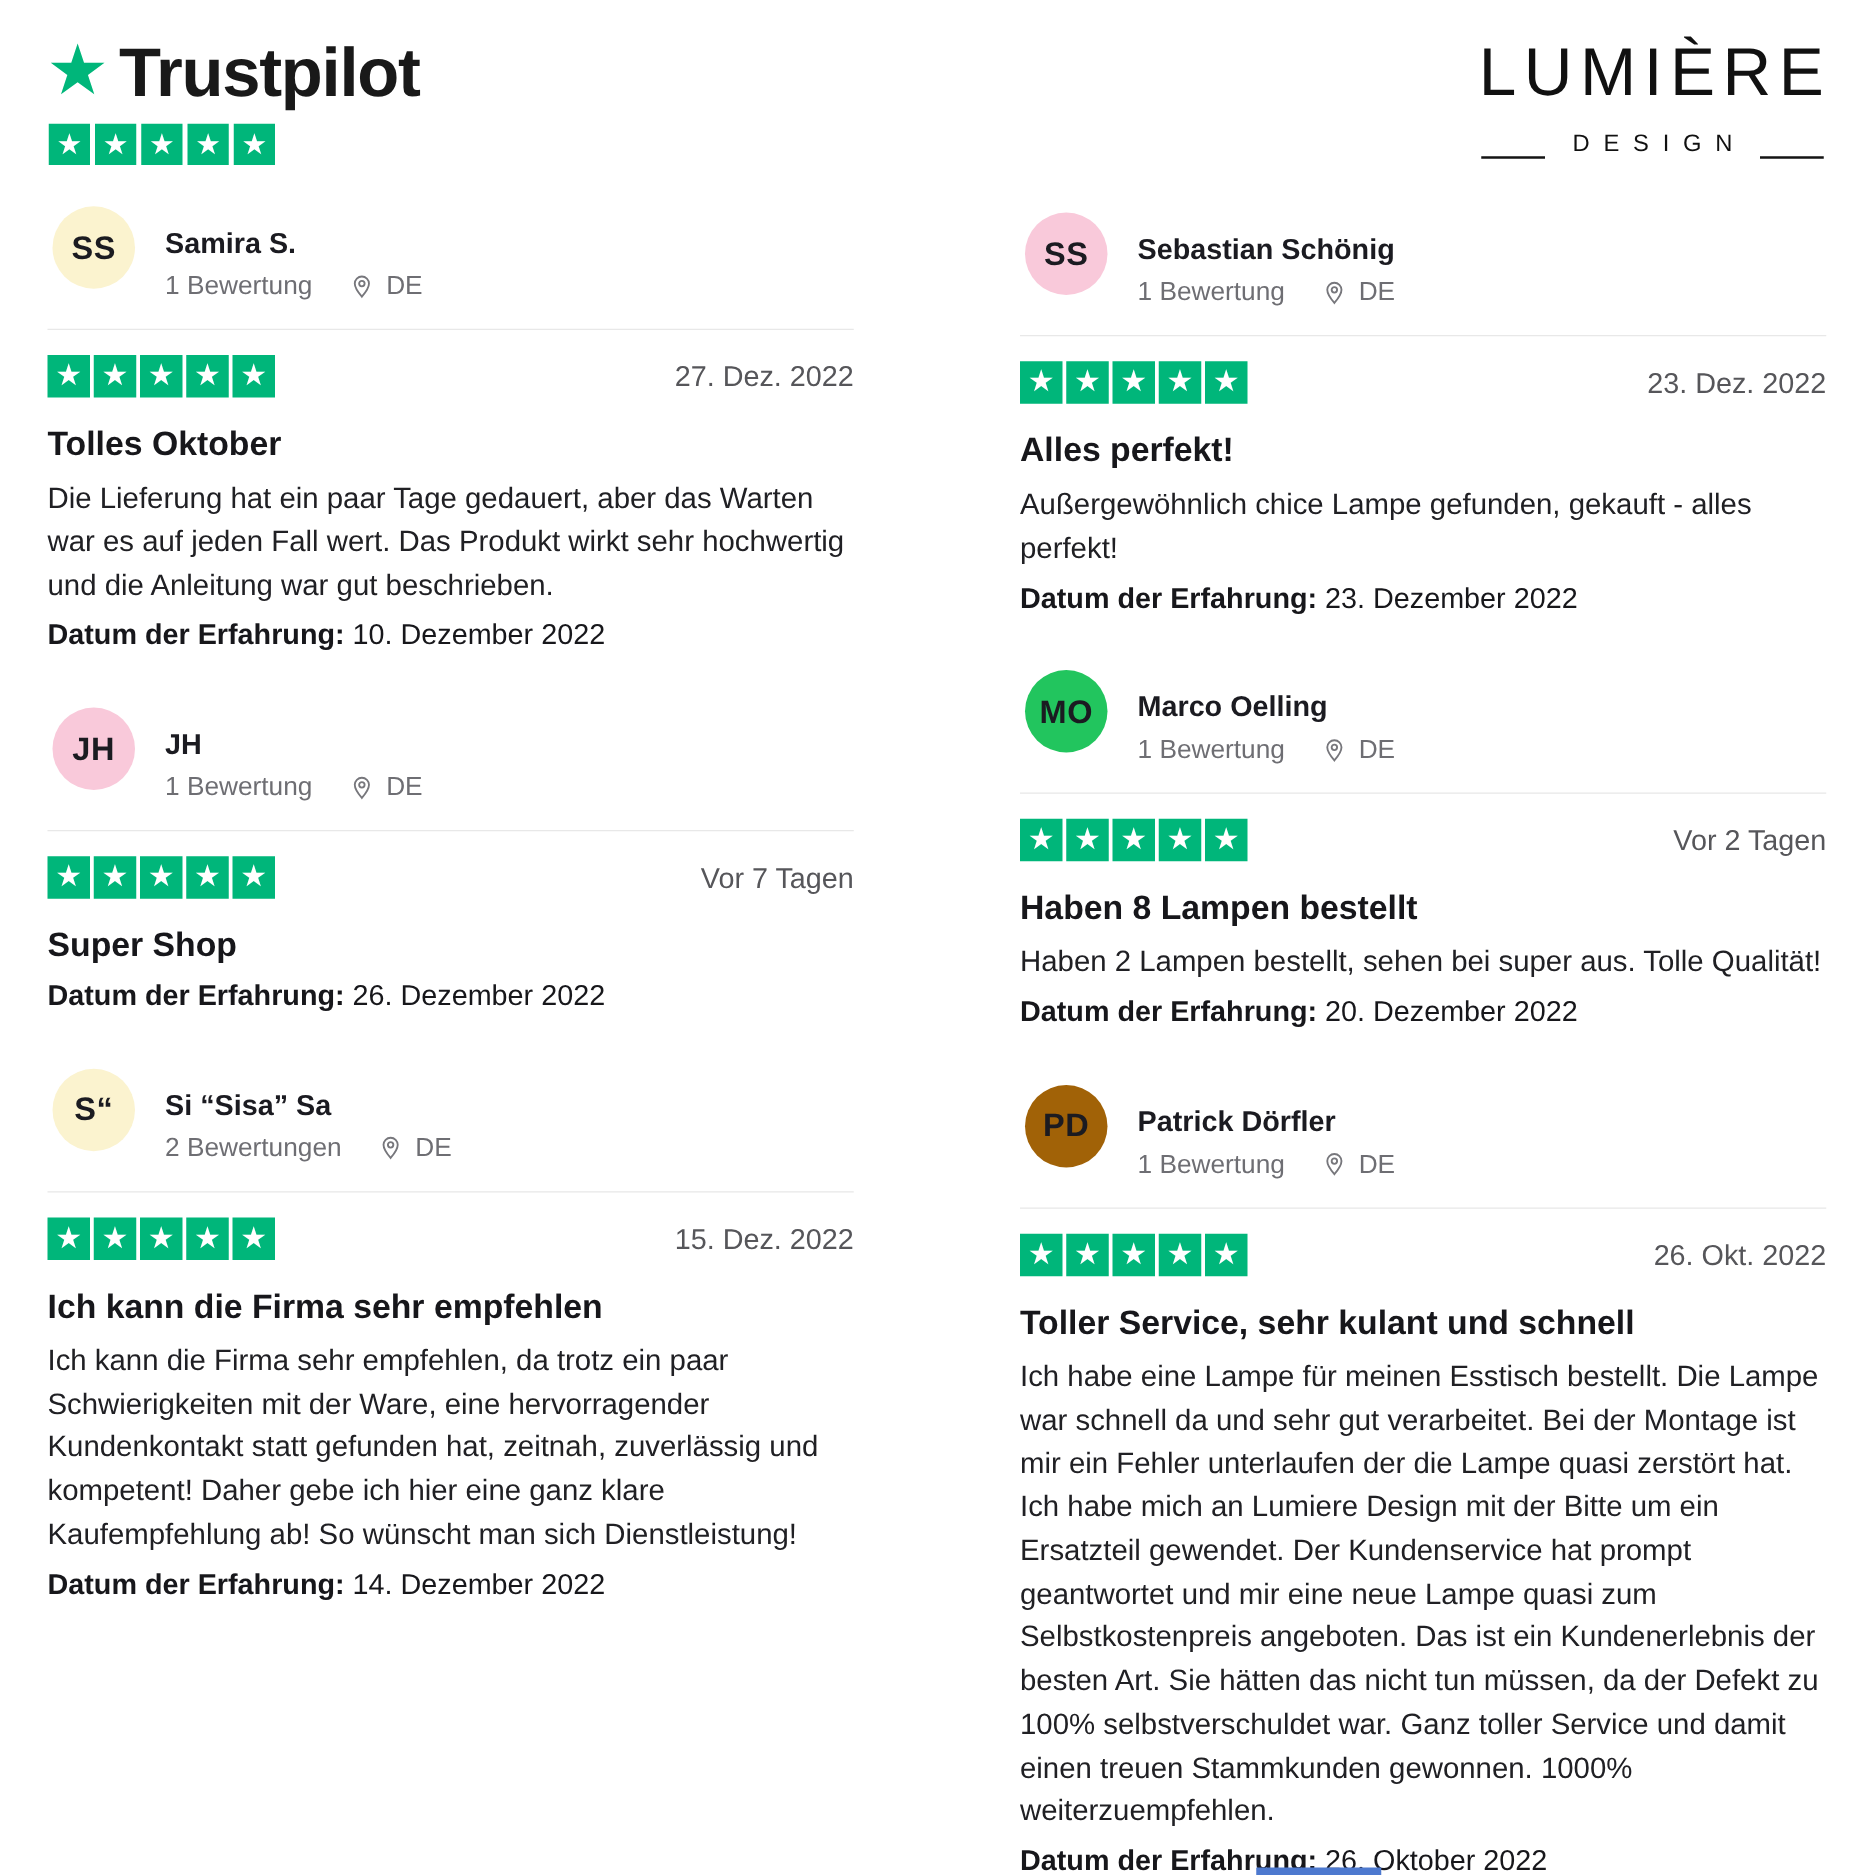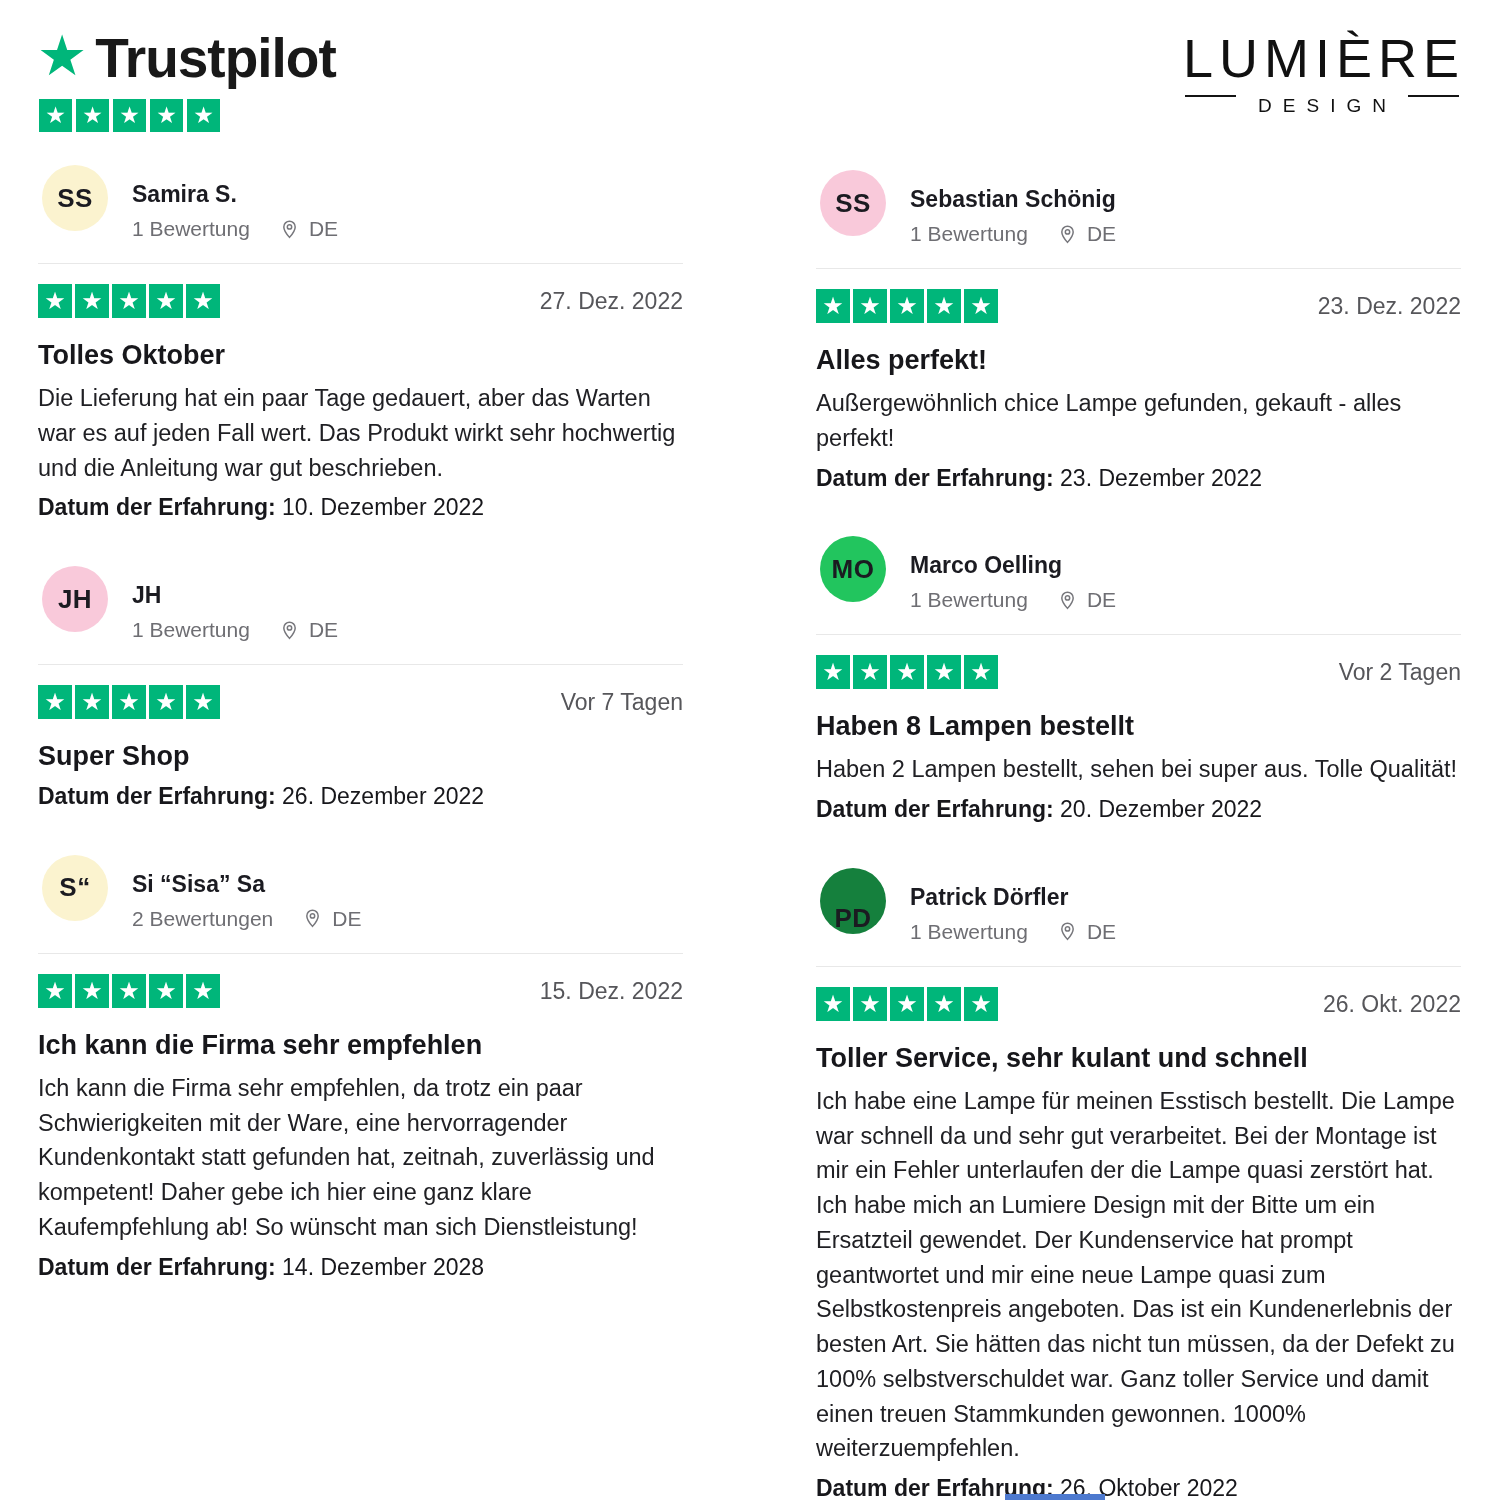--- a/index.html
+++ b/index.html
@@ -12,21 +12,21 @@
   
   .tp-logo{position:absolute;left:37px;top:26px;}
   .tp-row{display:flex;align-items:center;gap:8px;}
   .tp-star-glyph{color:#00B67A;font-size:56px;line-height:.9;transform:translateY(-2px);}
   .tp-wordmark{font-size:55px;font-weight:700;color:#191919;letter-spacing:-1px;}
   .tp-rating{display:flex;gap:4px;margin-top:9px;margin-left:2px;}
   .tp-rating .star-box{width:33px;height:33px;font-size:23px;}
 
   .brand{position:absolute;left:1183px;top:30px;width:278px;text-align:center;color:#111;}
   .brand-name{font-size:54px;font-weight:300;letter-spacing:6px;line-height:1.05;white-space:nowrap;text-align:center;}
-  .brand-sub-row{display:flex;align-items:flex-start;gap:11px;margin-top:8px;padding:0 2px;}
+  .brand-sub-row{display:flex;align-items:flex-end;gap:11px;margin-top:18px;padding:0 2px;}
   .brand-line{flex:1;height:2px;background:#141414;}
   .brand-sub{font-size:19px;letter-spacing:11px;text-indent:11px;font-weight:400;white-space:nowrap;}
 
   
   .col{position:absolute;top:155px;width:645px;}
   .col-left{left:38px;}
   .col-right{left:816px;top:160px;}
 
   .review{margin-bottom:34px;}
   .reviewer{display:flex;align-items:center;gap:24px;padding-left:4px;}
@@ -186,21 +186,21 @@
           <span class="star-box">★</span>
           <span class="star-box">★</span>
           <span class="star-box">★</span>
         </div>
       <div class="review-date">15. Dez. 2022</div>
     </div>
     <div class="title">Ich kann die Firma sehr empfehlen</div>
     <div class="body-text">Ich kann die Firma sehr empfehlen, da trotz ein paar Schwierigkeiten mit der Ware, eine hervorragender Kundenkontakt statt gefunden hat, zeitnah, zuverlässig und kompetent! Daher gebe ich hier eine ganz klare Kaufempfehlung ab! So wünscht man sich Dienstleistung!</div>
     <div class="exp">
       <span class="exp-label">Datum der Erfahrung:</span>
-      <span>14. Dezember 2028</span>
+      <span>14. Dezember 2022</span>
     </div>
   </div>
 </div>
 <div class="col col-right" id="col-right">
   <div class="review">
     <div class="reviewer">
       <div class="avatar" style="background-color: rgb(249, 201, 218);">
         <span>SS</span>
       </div>
       <div class="reviewer-info">
@@ -269,21 +269,21 @@
     <div class="title">Haben 8 Lampen bestellt</div>
     <div class="body-text">Haben 2 Lampen bestellt, sehen bei super aus. Tolle Qualität!</div>
     <div class="exp">
       <span class="exp-label">Datum der Erfahrung:</span>
       <span>20. Dezember 2022</span>
     </div>
   </div>
 
   <div class="review">
     <div class="reviewer">
-      <div class="avatar" style="background-color: #15803d; align-items: flex-end;">
+      <div class="avatar" style="background-color: #a16207;">
         <span>PD</span>
       </div>
       <div class="reviewer-info">
         <span class="name">Patrick Dörfler</span>
         <span class="meta">
           <span>1 Bewertung</span>
           <span class="pin">
             <svg width="21" height="21" viewBox="0 0 24 24" fill="none">
               <path d="M12 2.5C8.4 2.5 5.5 5.4 5.5 9c0 4.6 6.5 12 6.5 12s6.5-7.4 6.5-12c0-3.6-2.9-6.5-6.5-6.5z" stroke="#77777c" stroke-width="1.7"></path>
               <circle cx="12" cy="9" r="2.5" stroke="#77777c" stroke-width="1.7"></circle>

